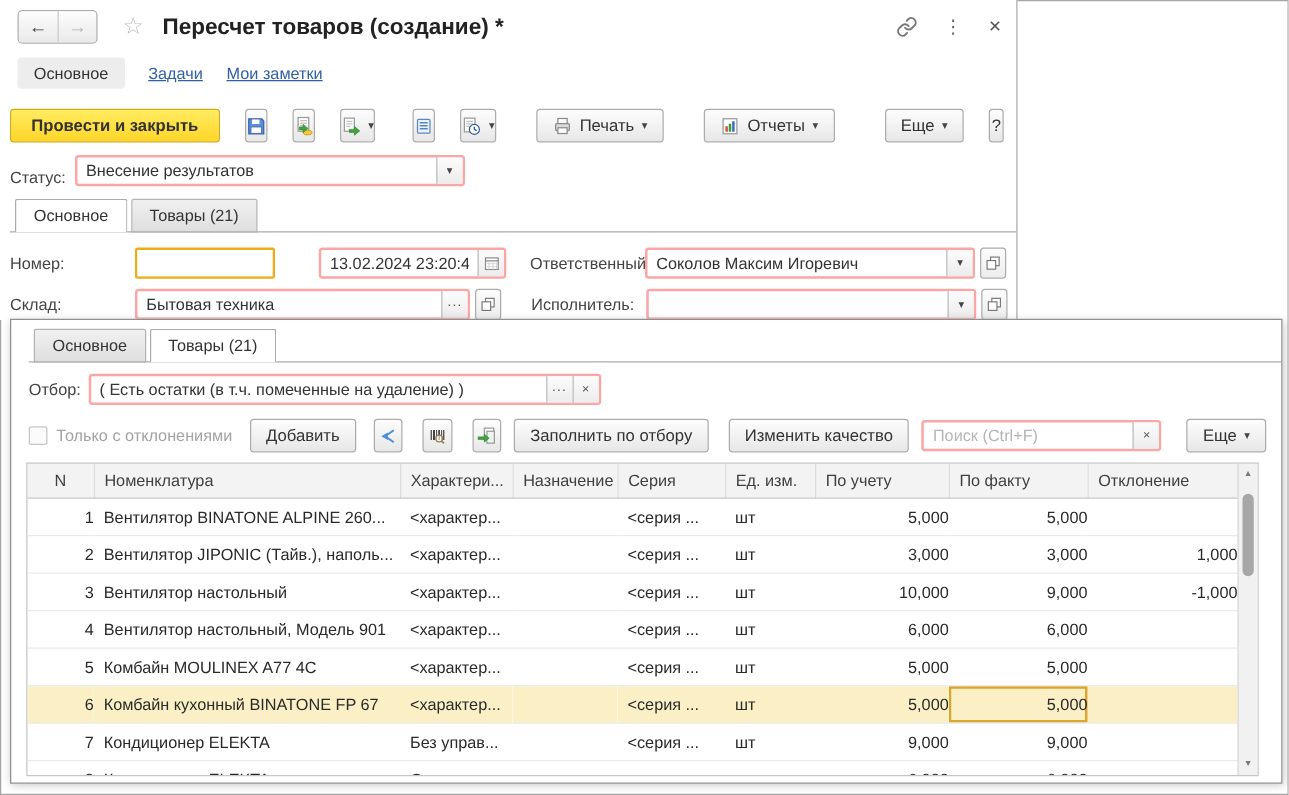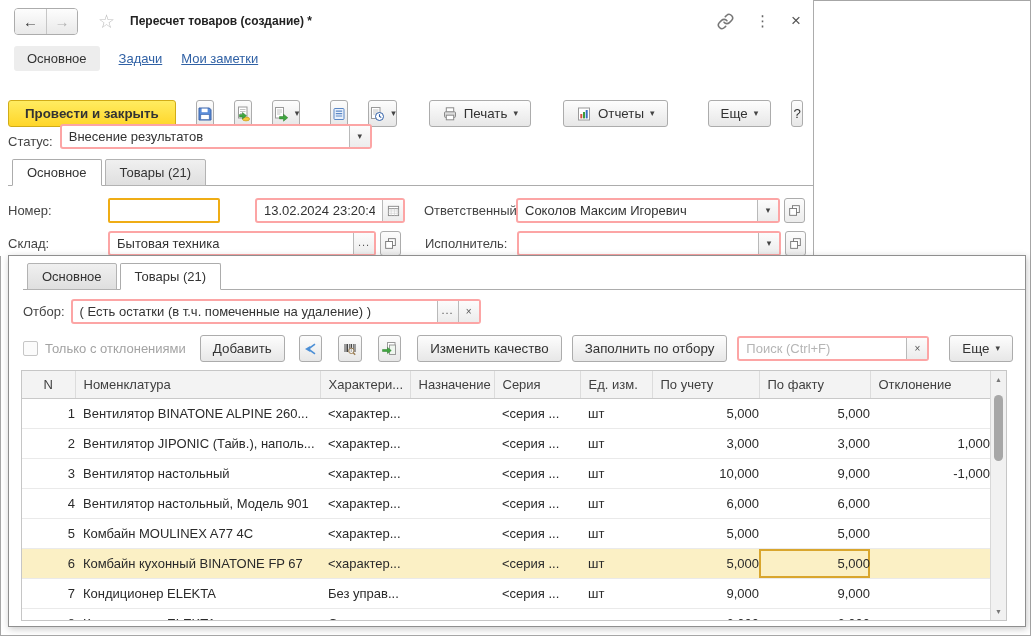--- a/index.html
+++ b/index.html
@@ -25,29 +25,29 @@
   .lab{color:#444;white-space:nowrap;}
   
   .topwin{position:absolute;left:0;top:0;width:813px;height:256px;background:#fff;border-right:1px solid #ACACAC;}
   .titlebar{position:absolute;left:14px;right:12px;top:6px;height:30px;display:flex;align-items:center;}
   .navgroup{display:flex;border:1px solid #ACACAC;border-radius:4px;overflow:hidden;}
   .navbtn{width:31px;height:25px;border:0;background:linear-gradient(#FDFDFD,#E9E9E9);
     display:flex;align-items:center;justify-content:center;font-size:15px;color:#3A3A3A;cursor:pointer;}
   .navbtn+.navbtn{border-left:1px solid #C6C6C6;}
   .navbtn.fwd{color:#B3B3B3;}
   .star{margin-left:20px;font-size:19px;color:#BDBDBD;cursor:pointer;line-height:1;}
-  .title{margin:0 0 0 15px;font-size:12px;font-weight:600;color:#222;white-space:nowrap;}
+  .title{margin:0 0 0 15px;font-size:18px;font-weight:600;color:#222;white-space:nowrap;}
   .tb-right{margin-left:auto;display:flex;align-items:center;gap:21px;color:#777;}
   .tbi{cursor:pointer;display:flex;align-items:center;justify-content:center;}
   .kebab{font-size:15px;color:#666;}
   .closei{font-size:17px;color:#555;}
   .navrow{position:absolute;left:14px;top:46px;display:flex;align-items:center;gap:19px;}
   .navchip{background:#EDEDED;border-radius:3px;padding:5px 13px;color:#333;cursor:pointer;}
   .navlink{color:#3061A5;text-decoration:underline;cursor:pointer;}
-  .toolbar{position:absolute;left:8px;right:10px;top:100px;display:flex;align-items:center;gap:20px;}
+  .toolbar{position:absolute;left:8px;right:10px;top:87px;display:flex;align-items:center;gap:20px;}
   .sp10{margin-left:10px;}
   .sp12{margin-left:12px;}
   .statusrow{position:absolute;left:8px;top:124px;display:flex;align-items:flex-end;gap:7px;}
   .statuscombo{width:312px;}
   .tabs{position:absolute;left:8px;right:0;display:flex;align-items:flex-end;border-bottom:1px solid #ACACAC;padding-left:4px;}
   .topwin .tabs{top:159px;}
   .tab{padding:5px 14px;border:1px solid #B3B3B3;border-radius:2px 2px 0 0;margin-right:3px;margin-bottom:-1px;
     background:linear-gradient(#F0F0F0,#DFDFDF);color:#333;cursor:pointer;white-space:nowrap;}
   .tab.active{background:#fff;border-color:#ACACAC;border-bottom-color:#fff;}
   .formarea{position:absolute;left:8px;right:10px;top:191px;}
@@ -311,22 +311,22 @@
           <path d="M11.2 11.7l2 2" stroke="#9A7D52" stroke-width="1.4"></path>
         </svg>
       </button>
       <button class="btn iconbtn" style="margin-left:6px">
         <svg width="16" height="16" viewBox="0 0 16 16">
           <rect x="6.5" y="1.5" width="7.5" height="9.5" fill="#fff" stroke="#9A9A9A"></rect>
           <rect x="8.5" y="4" width="6" height="9.5" fill="#EFF6EF" stroke="#9A9A9A"></rect>
           <path d="M1.5 8.5h5V6.4l3.8 3.1-3.8 3.1v-2.1h-5z" fill="#3FA63F" stroke="#2C7F2C" stroke-width="0.5"></path>
         </svg>
       </button>
+      <button class="btn">Заполнить по отбору</button>
       <button class="btn" style="margin-left:6px">Изменить качество</button>
-      <button class="btn">Заполнить по отбору</button>
       <div class="grp searchgrp">
         <input placeholder="Поиск (Ctrl+F)" style="">
         <span class="abtn">×</span>
       </div>
       <span class="spacer"></span>
       <button class="btn">
         <span>Еще</span>
         <span class="caret">▾</span>
       </button>
     </div>

